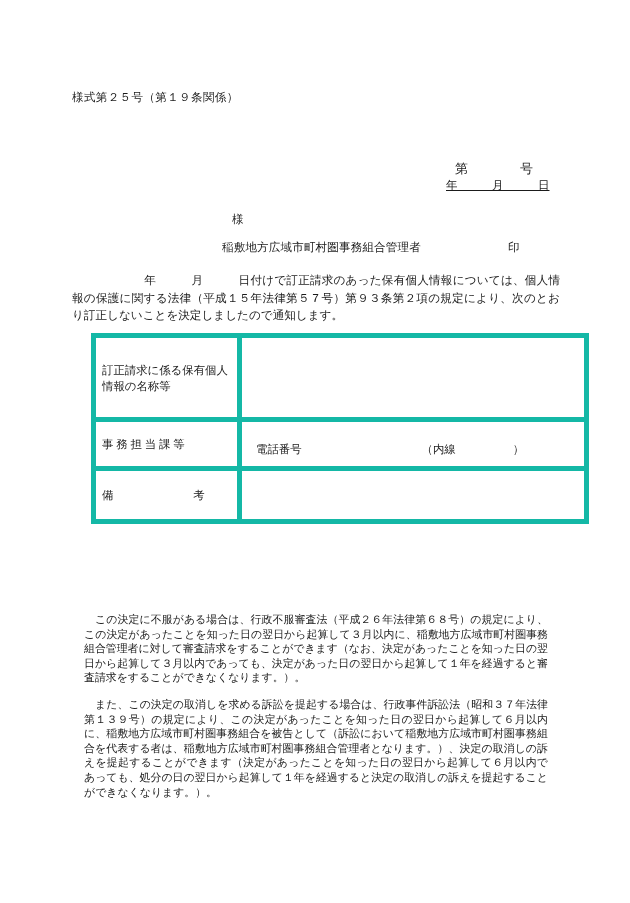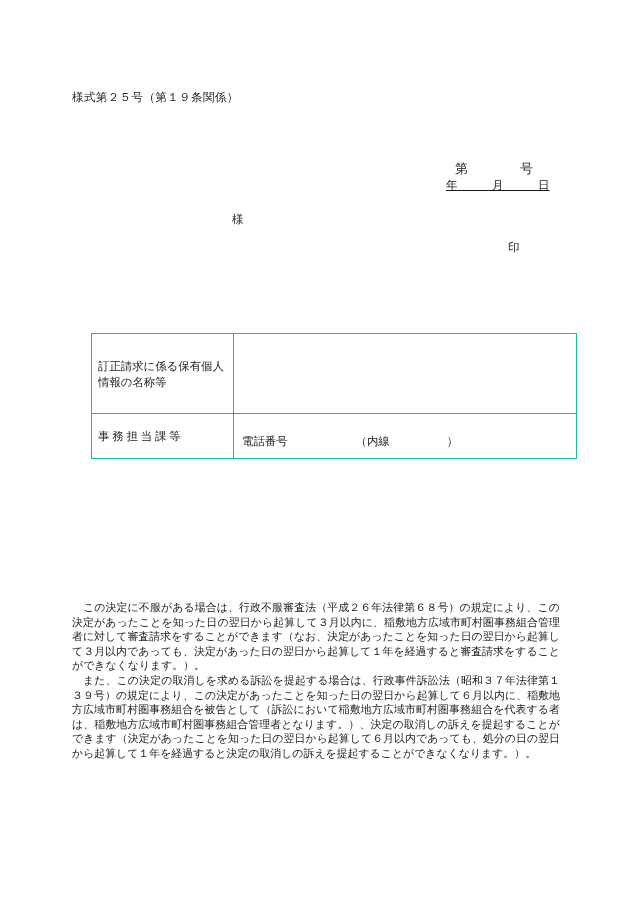--- a/index.html
+++ b/index.html
@@ -104,21 +104,21 @@
   
   .form-table {
     position: absolute;
     left: 91px;
     top: 333px;
     width: 457px;
     border-collapse: collapse;
     table-layout: fixed;
   }
   .form-table td {
-    border: 1px solid #14b8a6;
+    border: 5px solid #14b8a6;
     font-size: 11.4px;
     padding: 0;
     vertical-align: middle;
   }
   .form-table td.label {
     width: 129px;
     padding: 4px 6px;
     line-height: 16px;
   }
   .form-table td.field {
@@ -133,58 +133,60 @@
   .lbl-name {
     line-height: 16px;
   }
 
   .tel-row {
     display: flex;
     align-items: center;
     font-size: 11.4px;
     padding-top: 10px;
   }
-  .tel-label { }
+  .tel-label { margin-left: 6px; }
   .tel-ext {
-    margin-left: 68px;
+    margin-left: 120px;
     white-space: pre;
   }
 
   
   .footer {
     position: absolute;
     left: 72px;
     top: 600px;
     width: 488px;
     font-size: 10.9px;
     line-height: 14.6px;
     text-align: justify;
   }
   .footer p {
-    margin: 0;
+    margin: 12px;
     text-indent: 11px;
   }
 </style>
 </head>
 <body>
 
 <div class="page">
 
   <div class="form-no">様式第２５号（第１９条関係）</div>
 
 
   <div class="numline">第　　　　号</div>
 
   <div class="dateline">年　　　月　　　日</div>
 
   <div class="addressee">様</div>
 
+  <div class="issuer">稲敷地方広域市町村圏事務組合管理者</div>
 
   <div class="issuer-seal">印</div>
 
+  <div class="body-para"><span class="lead-blank"></span><span>年　　　月　　　日付けで訂正請求のあった保有個人情報については、個人情報の保護に関する法律（平成１５年法律第５７号）第９３条第２項の規定により、次のとおり訂正しないことを決定しましたので通知します。</span></div>
 
   <table class="form-table">
     <tbody>
       <tr class="row-name">
         <td class="label">
           <div class="lbl-name">訂正請求に係る保有個人情報の名称等</div>
         </td>
         <td class="field"></td>
       </tr>
 
@@ -194,20 +196,26 @@
           <div class="lbl-name">事 務 担 当 課 等</div>
         </td>
         <td class="field">
           <div class="tel-row">
             <span class="tel-label">電話番号</span>
             <span class="tel-ext">（内線　　　　　）</span>
           </div>
         </td>
       </tr>
 
+      <tr class="row-note">
+        <td class="label">
+          <div class="lbl-name">備　　　　　　　考</div>
+        </td>
+        <td class="field"></td>
+      </tr>
     </tbody>
   </table>
 
   <div class="footer">
     <p>この決定に不服がある場合は、行政不服審査法（平成２６年法律第６８号）の規定により、この決定があったことを知った日の翌日から起算して３月以内に、稲敷地方広域市町村圏事務組合管理者に対して審査請求をすることができます（なお、決定があったことを知った日の翌日から起算して３月以内であっても、決定があった日の翌日から起算して１年を経過すると審査請求をすることができなくなります。）。</p>
     <p>また、この決定の取消しを求める訴訟を提起する場合は、行政事件訴訟法（昭和３７年法律第１３９号）の規定により、この決定があったことを知った日の翌日から起算して６月以内に、稲敷地方広域市町村圏事務組合を被告として（訴訟において稲敷地方広域市町村圏事務組合を代表する者は、稲敷地方広域市町村圏事務組合管理者となります。）、決定の取消しの訴えを提起することができます（決定があったことを知った日の翌日から起算して６月以内であっても、処分の日の翌日から起算して１年を経過すると決定の取消しの訴えを提起することができなくなります。）。</p>
   </div>
 
 </div>
 

